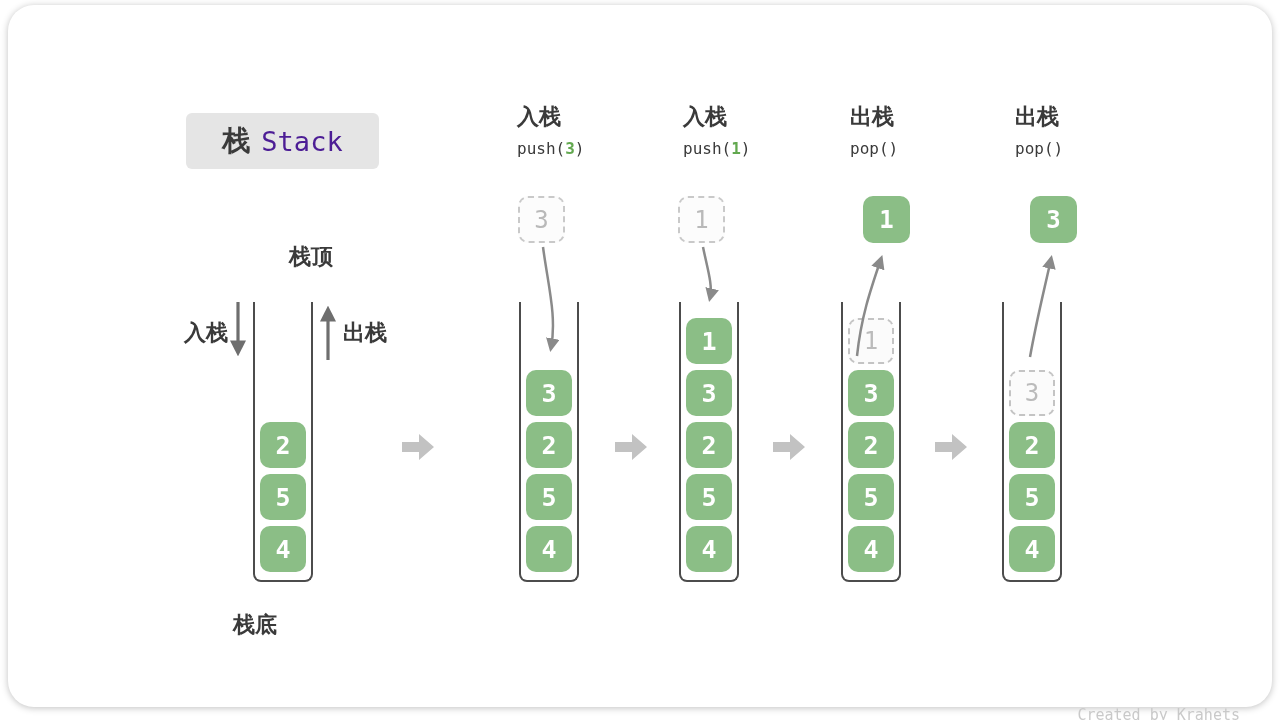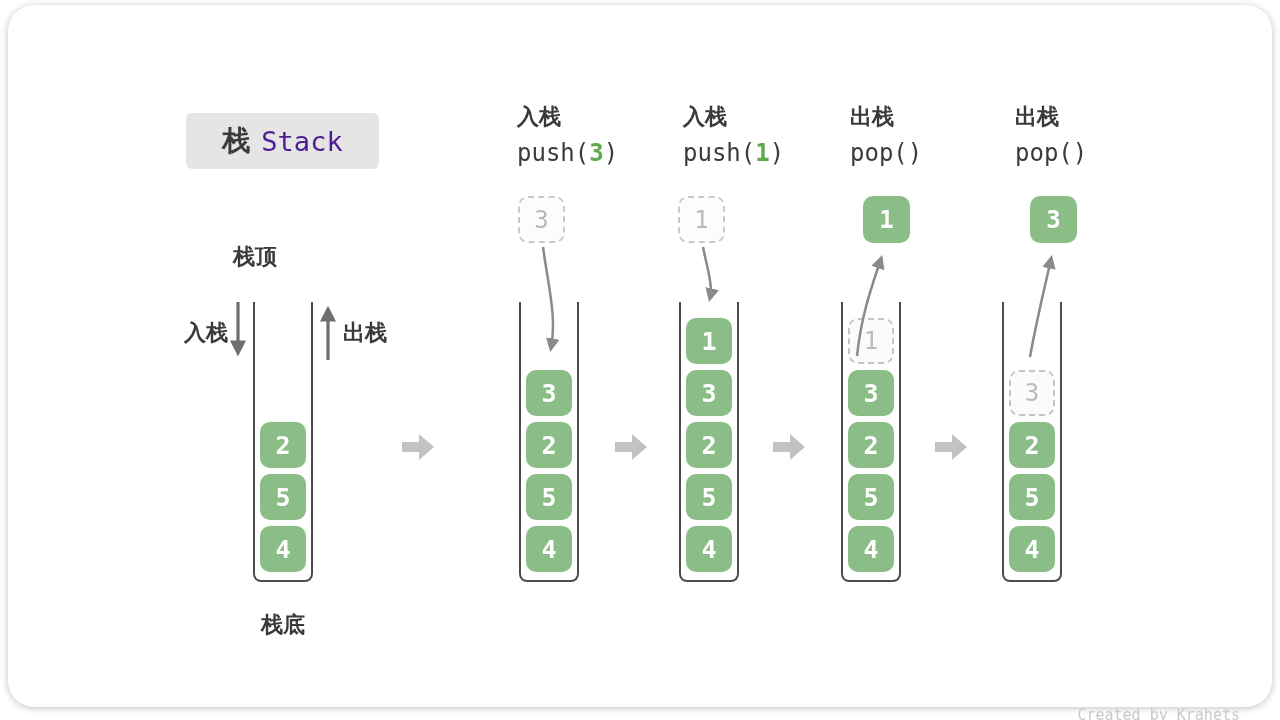--- a/index.html
+++ b/index.html
@@ -13,21 +13,21 @@
 
   .title-box { position:absolute; left:186px; top:113px; width:193px; height:56px;
                background:#e5e5e5; border-radius:6px;
                display:flex; align-items:center; justify-content:center; gap:11px; }
   .title-cjk { font-size:28px; font-weight:bold; color:#3a3a3a; }
   .title-en  { font-size:27px; font-family:"DejaVu Sans Mono", monospace; color:#4c1d95; }
 
   .step-header { position:absolute; top:106px; }
   .h2{left:517px} .h3{left:683px} .h4{left:850px} .h5{left:1015px}
   .hdr-cjk  { font-size:22px; font-weight:bold; color:#3a3a3a; line-height:1; margin-bottom:13px; }
-  .hdr-code { font-family:"DejaVu Sans Mono", monospace; font-size:24px; color:#3a3a3a; line-height:1; }
+  .hdr-code { font-family:"DejaVu Sans Mono", monospace; font-size:16px; color:#3a3a3a; line-height:1; }
   .green-text { color:#62a84f; font-weight:bold; }
 
   .float-cell { position:absolute; top:196px; width:47px; height:47px; border-radius:10px;
                 display:flex; align-items:center; justify-content:center;
                 font-family:"DejaVu Sans Mono", monospace; font-size:24px; }
   .dashed      { border:2px dashed #c9c9c9; background:#fcfcfc; color:#b9b9b9; }
   .green-solid { background:#8bbe86; color:#ffffff; font-weight:bold; }
   .f2{left:518px} .f3{left:678px} .f4{left:863px} .f5{left:1030px}
 
   .stack { position:absolute; top:302px; width:60px; height:280px; background:#ffffff;
@@ -37,22 +37,22 @@
 
   .cell { position:absolute; left:5px; width:46px; height:46px; border-radius:10px;
           display:flex; align-items:center; justify-content:center;
           font-family:"DejaVu Sans Mono", monospace; font-size:25px; font-weight:bold; }
   .cell.green { background:#8bbe86; color:#ffffff; }
   .cell.ghost { border:2px dashed #c4c4c4; background:#fbfbfb; color:#bbbbbb;
                 font-weight:normal; font-size:24px; }
   .p0{bottom:8px} .p1{bottom:60px} .p2{bottom:112px} .p3{bottom:164px} .p4{bottom:216px}
 
   .side-label { position:absolute; font-size:22px; font-weight:bold; color:#3a3a3a; line-height:1; }
-  .lbl-top    { left:233px; top:246px; width:100px; text-align:left; }
-  .lbl-bottom { left:233px; top:614px; width:100px; text-align:center; }
+  .lbl-top    { left:233px; top:246px; width:100px; text-align:right; }
+  .lbl-bottom { left:233px; top:614px; width:100px; }
   .lbl-push   { left:148px; top:322px; width:80px; text-align:right; }
   .lbl-pop    { left:343px; top:322px; width:80px; text-align:left; }
 
   .overlay { position:absolute; left:0; top:0; pointer-events:none; }
 
   .footer { position:absolute; right:40px; top:674px;
             font-family:"DejaVu Sans Mono", monospace; font-size:15px; color:#c9c9c9;margin-top:32px; }
 </style>
 </head>
 <body>

